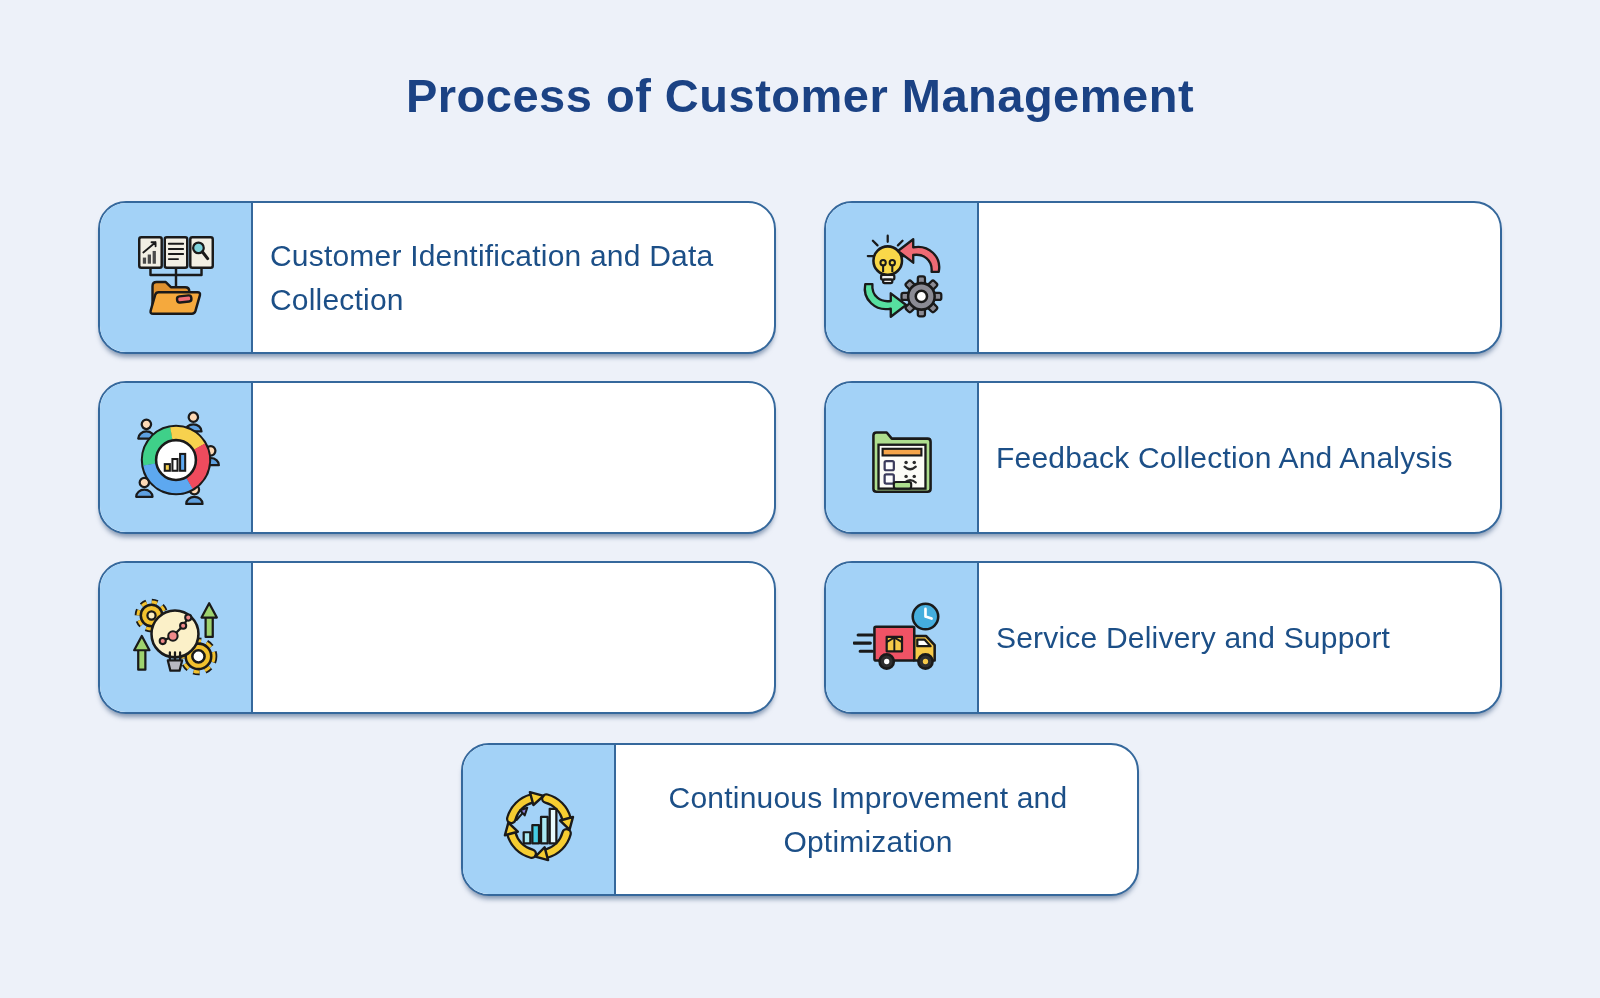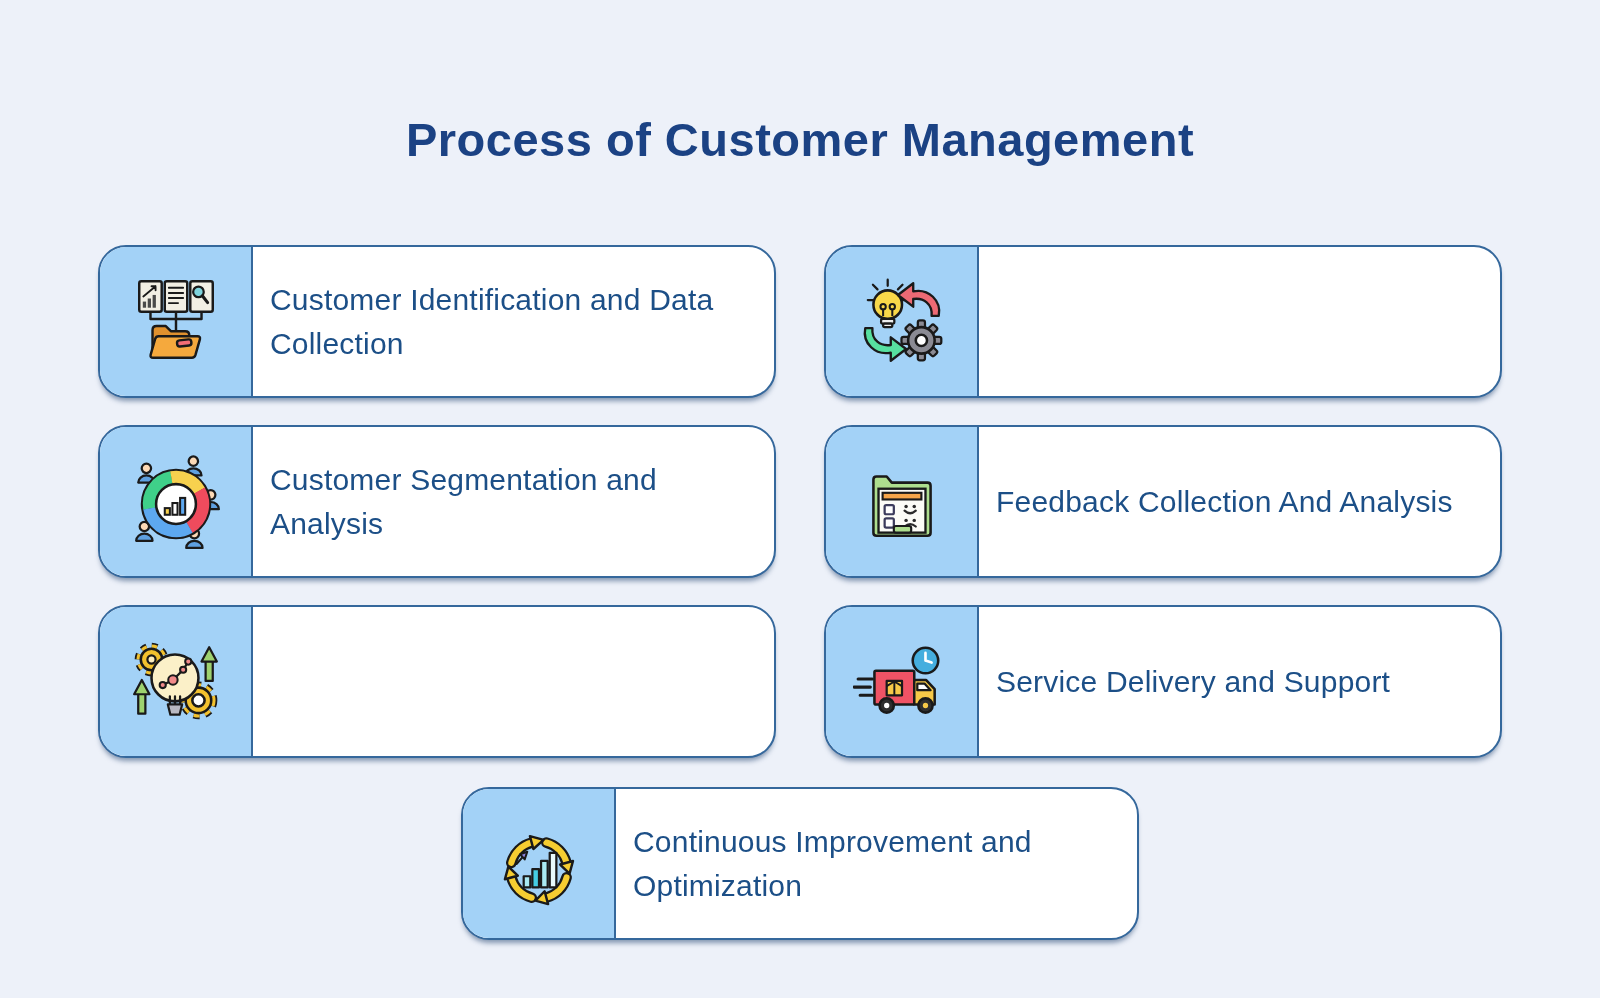--- a/index.html
+++ b/index.html
@@ -3,41 +3,42 @@
 <meta charset="utf-8">
 <style>
   html,body{margin:0;padding:0;}
   body{
     width:1600px;height:998px;
     background:#edf1f9;
     font-family:"Liberation Sans", sans-serif;
     overflow:hidden;
   }
   .page-title{
-    padding-top:112px;
+    padding-top:68px;
     text-align:center;
     font-size:47px;
     font-weight:bold;
     letter-spacing:.5px;
     color:#1b4284;
   }
   .cards-grid{
     width:1404px;
     margin:78px auto 1px auto;
     display:grid;
     grid-template-columns:678px 678px;
     grid-template-rows:repeat(3,153px);
     grid-auto-flow:column;
     column-gap:48px;
     row-gap:27px;
   }
   .bottom-row{
     display:flex;
     justify-content:center;
     margin-top:29px;
+    text-align:center;
   }
   .card{
     box-sizing:border-box;
     display:flex;
     background:#ffffff;
     border:2px solid #35689c;
     border-radius:28px;
     box-shadow:0 5px 5px -2px rgba(25,60,105,.5);
     overflow:hidden;
     height:153px;
@@ -134,21 +135,20 @@
           <circle cx="48" cy="50" r="26" fill="none" stroke="#5da8f0" stroke-width="13" stroke-dasharray="49.9 163" transform="rotate(60 48 50)"></circle>
           <circle cx="48" cy="50" r="19.5" fill="#ffffff" stroke="#1a1a1a" stroke-width="2.5"></circle>
           <g stroke="#1a1a1a" stroke-width="2">
             <rect x="37" y="54" width="5" height="6.5" fill="#f7d14e"></rect>
             <rect x="44.5" y="49" width="5" height="11.5" fill="#ffffff"></rect>
             <rect x="52" y="44" width="5" height="16.5" fill="#5da8f0"></rect>
           </g>
         </g>
       </svg>
     </div>
-    <div class="card-text">Customer Segmentation and Analysis</div>
   </div>
 
   <div class="card">
     <div class="icon-panel">
       <svg viewBox="0 0 96 96">
         <g>
           <circle cx="24" cy="26" r="12.5" fill="none" stroke="#1a1a1a" stroke-width="8" stroke-dasharray="5 4.8"></circle>
           <circle cx="24" cy="26" r="12.5" fill="none" stroke="#f2c12e" stroke-width="4.5" stroke-dasharray="5 4.8"></circle>
           <circle cx="24" cy="26" r="10.5" fill="#f2c12e" stroke="#1a1a1a" stroke-width="2.5"></circle>
           <circle cx="24" cy="26" r="4" fill="#fceebf" stroke="#1a1a1a" stroke-width="2.2"></circle>

